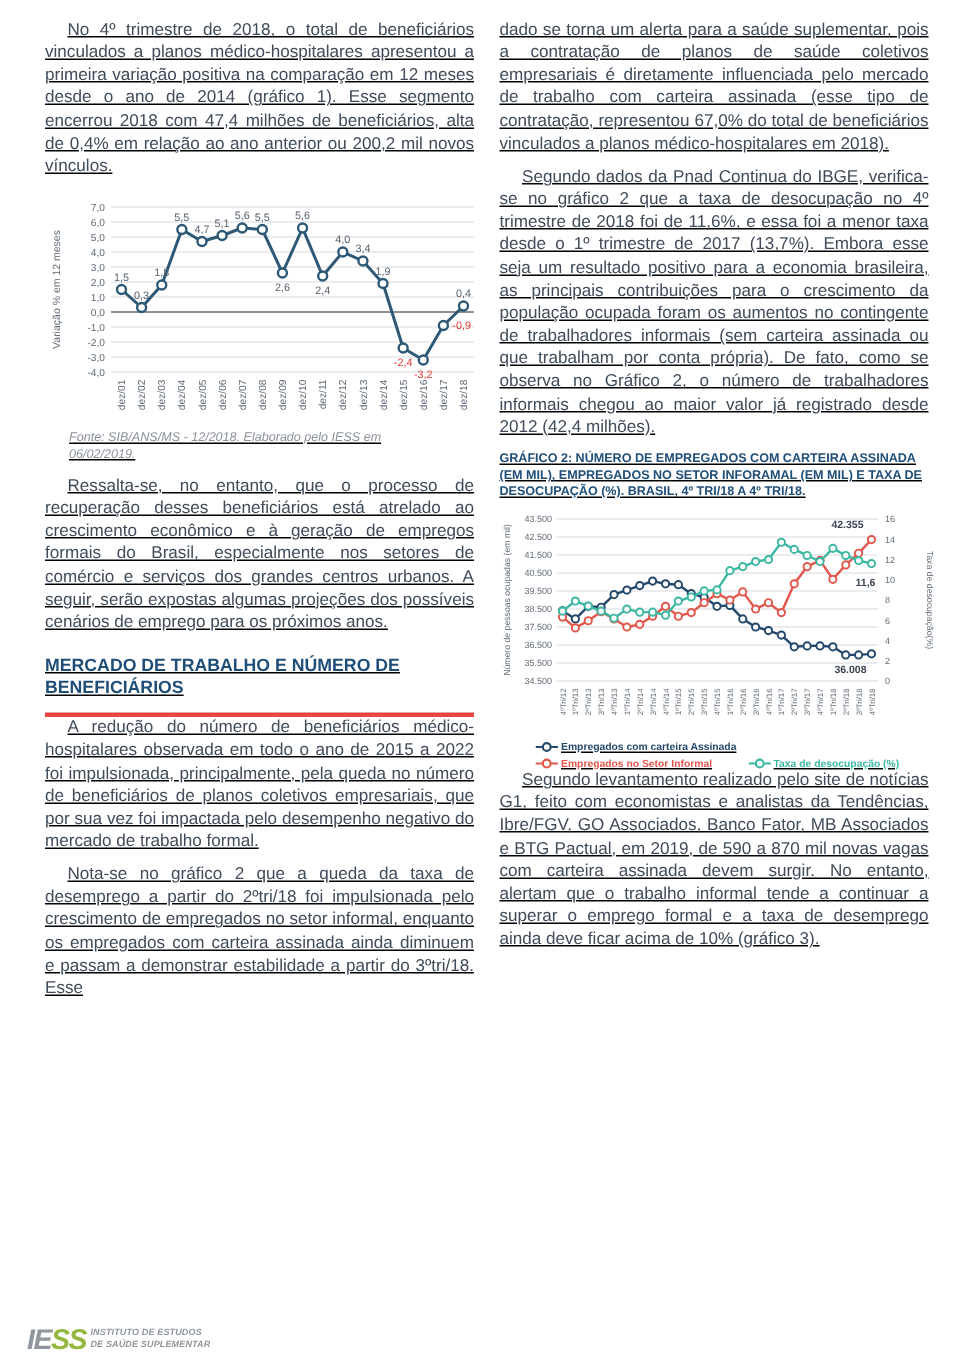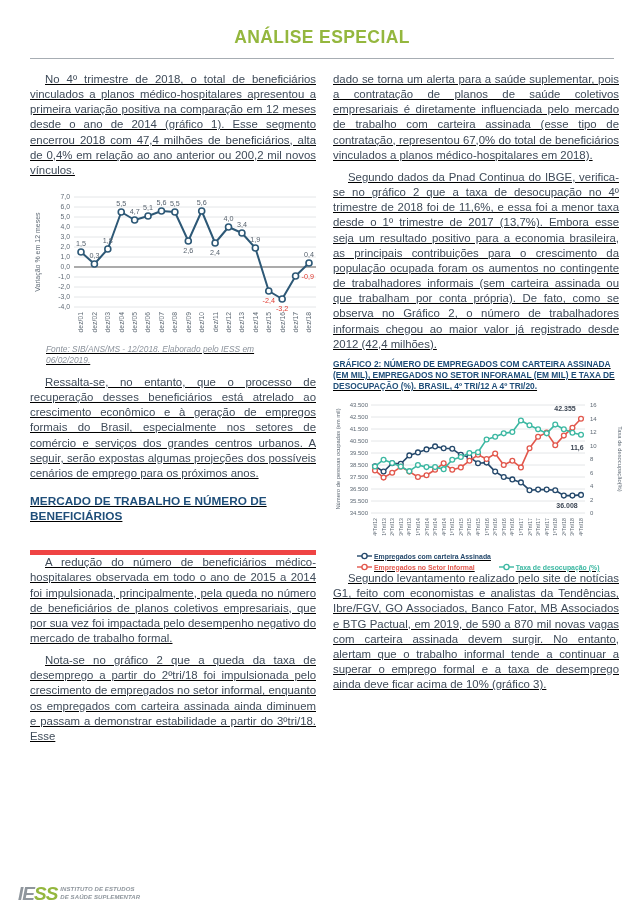--- a/index.html
+++ b/index.html
@@ -7,42 +7,38 @@
   .page{position:relative;width:644px;height:912px;background:#fff;overflow:hidden;}
   .header{padding-top:27px;}
   .page-title{margin:0;text-align:center;font-size:17.5px;font-weight:bold;color:#94b73e;letter-spacing:.4px;}
   .header-rule{border:none;border-top:1px solid #a7adb3;margin:10px 30px 0;}
   .cols{display:flex;gap:17px;padding:13px 27px 0 30px;}
   .col{width:286px;text-decoration:underline;}
   p.body{font-size:11.4px;line-height:1.33;color:#3f4b59;text-align:justify;text-indent:15px;margin:0 0 7px;}
   p.body.noindent{text-indent:0;}
   .chart-caption{font-size:8.4px;font-weight:bold;color:#1f4e79;line-height:1.32;margin:7px 0 3px;text-align:left;}
   .fonte{font-size:8.4px;font-style:italic;color:#8b929b;line-height:1.3;margin:2px 16px 9px;}
-  .section-heading{font-size:11.8px;font-weight:bold;color:#1f4e79;line-height:1.28;margin:13px 0 0;padding-bottom:26px;border-bottom:5px solid #ef4444;}
+  .section-heading{font-size:11.8px;font-weight:bold;color:#1f4e79;line-height:1.28;margin:13px 0 0;padding-bottom:9px;border-bottom:3px solid #ef4444;}
   .after-heading{margin-top:9px;}
   .chart-wrap{margin:0;}
   .legend{display:flex;flex-wrap:wrap;column-gap:24px;row-gap:3px;padding-left:24px;margin-top:-4px;}
   .legend-item{display:flex;align-items:center;gap:2px;font-size:6.9px;font-weight:bold;white-space:nowrap;}
   .legend-marker{flex:0 0 auto;display:block;}
   .footer{position:absolute;left:18px;bottom:9px;display:flex;align-items:center;gap:3px;}
   .logo-iess{font-size:19px;font-weight:bold;font-style:italic;letter-spacing:-1px;line-height:1;}
   .logo-ie{color:#8f969d;}
   .logo-ss{color:#94b73e;}
   .logo-text{font-size:6px;font-weight:bold;font-style:italic;color:#8f969d;line-height:1.3;letter-spacing:.1px;}
   svg text{font-family:"Liberation Sans",sans-serif;}
 </style>
 </head>
 <body>
 
 <div class="page">
 
-  <div class="header">
-    <h1 class="page-title">ANÁLISE ESPECIAL</h1>
-    <hr class="header-rule">
-  </div>
 
   <div class="cols">
 
     <div class="col">
       <p class="body">No 4º trimestre de 2018, o total de beneficiários vinculados a planos médico-hospitalares apresentou a primeira variação positiva na comparação em 12 meses desde o ano de 2014 (gráfico 1). Esse segmento encerrou 2018 com 47,4 milhões de beneficiários, alta de 0,4% em relação ao ano anterior ou 200,2 mil novos vínculos.</p>
 
       <div class="chart-wrap">
         <svg id="chart1" width="290" height="153" viewBox="0 0 290 153">
             <line x1="44" x2="286" y1="122" y2="122" stroke="#e4e6e8" stroke-width="1"></line>
             <text x="40" y="124.4" text-anchor="end" font-size="6.8" fill="#5f6a75">-4,0</text>
@@ -125,29 +121,29 @@
             <text x="267.98823529411766" y="127" font-size="6.8" fill="#5f6a75" text-anchor="end" transform="rotate(-90 267.98823529411766 127)">dez/17</text>
             <text x="281.4" y="127" font-size="6.8" fill="#5f6a75" text-anchor="end" transform="rotate(-90 281.4 127)">dez/18</text>
           </svg>
       </div>
       <div class="fonte">Fonte: SIB/ANS/MS - 12/2018. Elaborado pelo IESS em 06/02/2019.</div>
 
       <p class="body">Ressalta-se, no entanto, que o processo de recuperação desses beneficiários está atrelado ao crescimento econômico e à geração de empregos formais do Brasil, especialmente nos setores de comércio e serviços dos grandes centros urbanos. A seguir, serão expostas algumas projeções dos possíveis cenários de emprego para os próximos anos.</p>
 
       <div class="section-heading">MERCADO DE TRABALHO E NÚMERO DE BENEFICIÁRIOS</div>
 
-      <p class="body after-heading">A redução do número de beneficiários médico-hospitalares observada em todo o ano de 2015 a 2014 foi impulsionada, principalmente, pela queda no número de beneficiários de planos coletivos empresariais, que por sua vez foi impactada pelo desempenho negativo do mercado de trabalho formal.</p>
+      <p class="body after-heading">A redução do número de beneficiários médico-hospitalares observada em todo o ano de 2015 a 2022 foi impulsionada, principalmente, pela queda no número de beneficiários de planos coletivos empresariais, que por sua vez foi impactada pelo desempenho negativo do mercado de trabalho formal.</p>
       <p class="body">Nota-se no gráfico 2 que a queda da taxa de desemprego a partir do 2ºtri/18 foi impulsionada pelo crescimento de empregados no setor informal, enquanto os empregados com carteira assinada ainda diminuem e passam a demonstrar estabilidade a partir do 3ºtri/18. Esse</p>
     </div>
 
     <div class="col">
       <p class="body noindent">dado se torna um alerta para a saúde suplementar, pois a contratação de planos de saúde coletivos empresariais é diretamente influenciada pelo mercado de trabalho com carteira assinada (esse tipo de contratação, representou 67,0% do total de beneficiários vinculados a planos médico-hospitalares em 2018).</p>
       <p class="body">Segundo dados da Pnad Continua do IBGE, verifica-se no gráfico 2 que a taxa de desocupação no 4º trimestre de 2018 foi de 11,6%, e essa foi a menor taxa desde o 1º trimestre de 2017 (13,7%). Embora esse seja um resultado positivo para a economia brasileira, as principais contribuições para o crescimento da população ocupada foram os aumentos no contingente de trabalhadores informais (sem carteira assinada ou que trabalham por conta própria). De fato, como se observa no Gráfico 2, o número de trabalhadores informais chegou ao maior valor já registrado desde 2012 (42,4 milhões).</p>
 
-      <div class="chart-caption">GRÁFICO 2: NÚMERO DE EMPREGADOS COM CARTEIRA ASSINADA (EM MIL), EMPREGADOS NO SETOR INFORAMAL (EM MIL) E TAXA DE DESOCUPAÇÃO (%). BRASIL, 4º TRI/12 A 4º TRI/20.</div>
+      <div class="chart-caption">GRÁFICO 2: NÚMERO DE EMPREGADOS COM CARTEIRA ASSINADA (EM MIL), EMPREGADOS NO SETOR INFORAMAL (EM MIL) E TAXA DE DESOCUPAÇÃO (%). BRASIL, 4º TRI/18 A 4º TRI/18.</div>
       <div class="chart-wrap">
         <svg id="chart2" width="290" height="157" viewBox="0 0 290 157">
             <line x1="38" x2="252" y1="118" y2="118" stroke="#e4e6e8" stroke-width="1"></line>
             <text x="35" y="120.2" text-anchor="end" font-size="6" fill="#5f6a75">34.500</text>
             <line x1="38" x2="252" y1="106" y2="106" stroke="#e4e6e8" stroke-width="1"></line>
             <text x="35" y="108.2" text-anchor="end" font-size="6" fill="#5f6a75">35.500</text>
             <line x1="38" x2="252" y1="94" y2="94" stroke="#e4e6e8" stroke-width="1"></line>
             <text x="35" y="96.2" text-anchor="end" font-size="6" fill="#5f6a75">36.500</text>
             <line x1="38" x2="252" y1="82" y2="82" stroke="#e4e6e8" stroke-width="1"></line>
             <text x="35" y="84.2" text-anchor="end" font-size="6" fill="#5f6a75">37.500</text>

